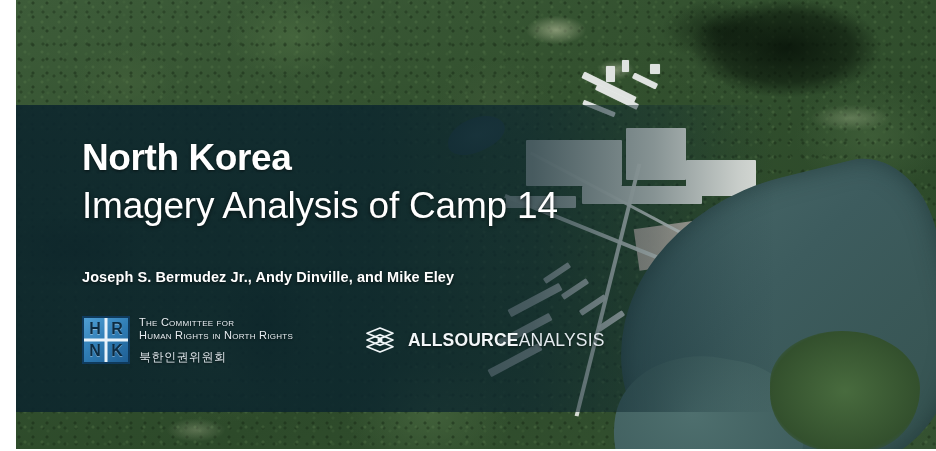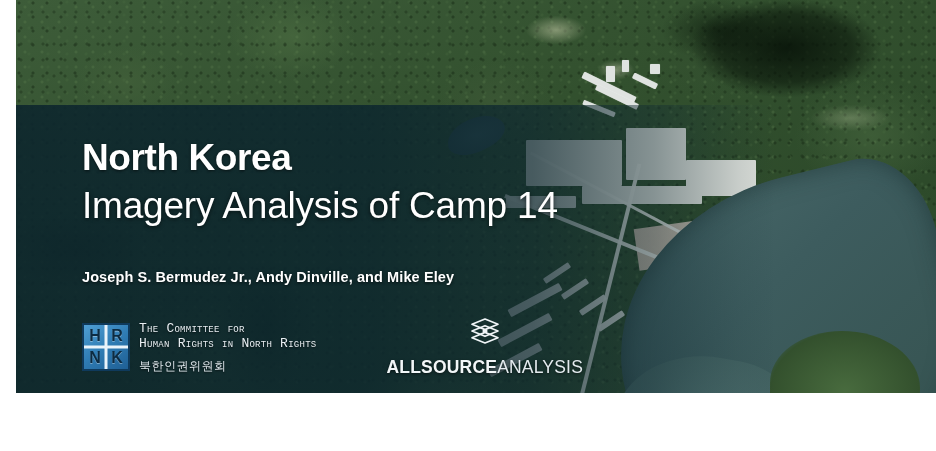--- a/index.html
+++ b/index.html
@@ -8,21 +8,21 @@
     background: #ffffff;
   }
   body {
     font-family: "Liberation Sans", sans-serif;
   }
 
   
   #slide {
     position: relative;
     width: 936px;
-    height: 393px;
+    height: 449px;
     overflow: hidden;
     background: #a16207;
   }
 
   
   #imagery {
     position: absolute;
     left: 16px;
     top: 0;
     width: 920px;
@@ -209,38 +209,38 @@
   }
   .hrnk-mark::before, .hrnk-mark::after {
     content: ""; position: absolute; background: #e9f3fa;
   }
   .hrnk-mark::before { left: 0; right: 0; top: 50%; height: 3px; transform: translateY(-50%); }
   .hrnk-mark::after  { top: 0; bottom: 0; left: 50%; width: 3px; transform: translateX(-50%); }
 
   .hrnk-words { line-height: 1.18; }
   .hrnk-words .l1, .hrnk-words .l2 {
     color: #e8eef2;
-    font-family: Liberation Mono, monospace;
-    font-size: 13px;
+    font-family: Liberation Sans, sans-serif;
+    font-size: 11px;
     font-variant: small-caps;
     letter-spacing: .25px;
     white-space: nowrap;
     text-shadow: 0 1px 2px rgba(0,0,0,.6);
   }
   .hrnk-words .l3 {
     color: #dfe7ec;
     font-family: "DejaVu Sans", sans-serif;
     font-size: 12px;
     letter-spacing: .5px;
     margin-top: 8px;
     text-shadow: 0 1px 2px rgba(0,0,0,.6);
   }
 
   
-  .allsource { display: flex; align-items: center; gap: 11px; flex-direction: column; }
+  .allsource { display: flex; align-items: center; gap: 11px; }
   .allsource svg { display: block; }
   .as-words {
     color: #f2f6f8;
     font-size: 17.5px;
     letter-spacing: .2px;
     white-space: nowrap;
     text-shadow: 0 1px 3px rgba(0,0,0,.6);
   }
   .as-words .b { font-weight: bold; }
   .as-words .n { font-weight: 400; color: #e4ebef; }

